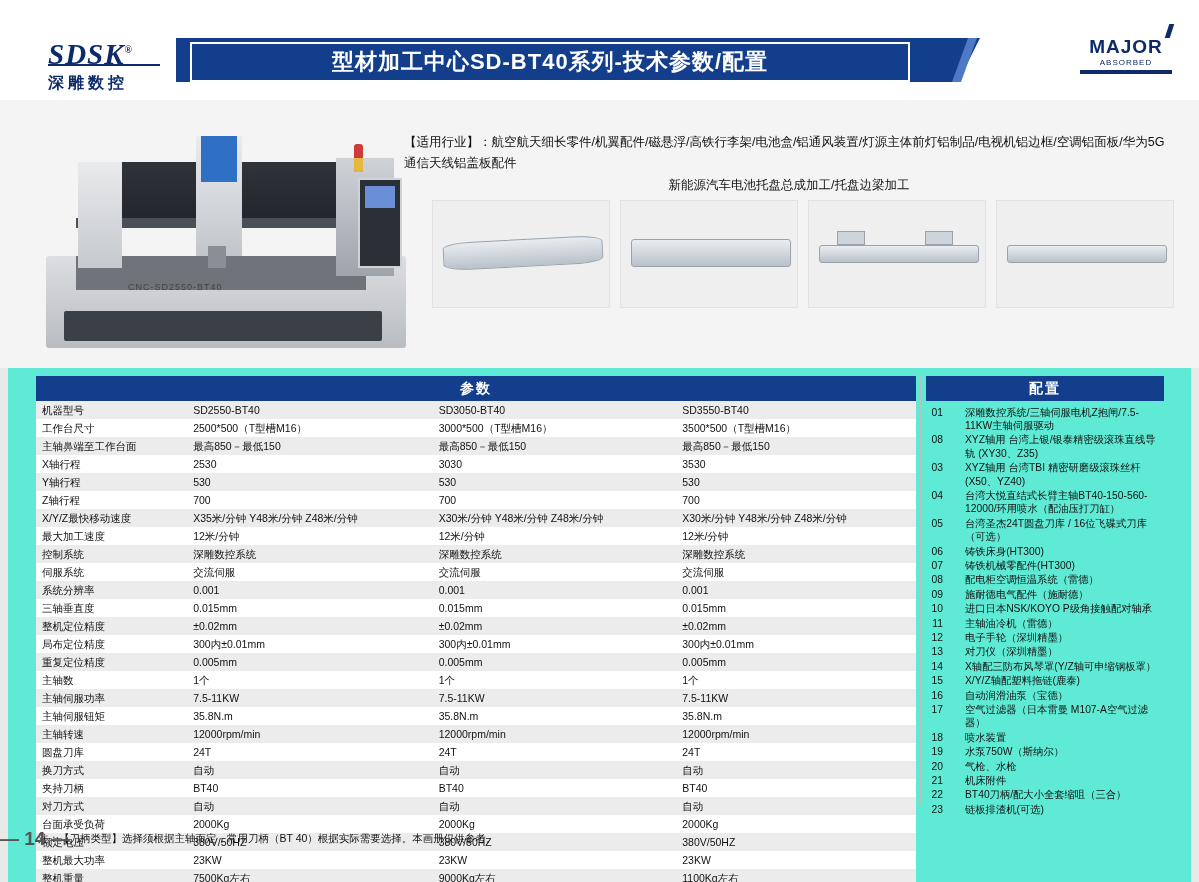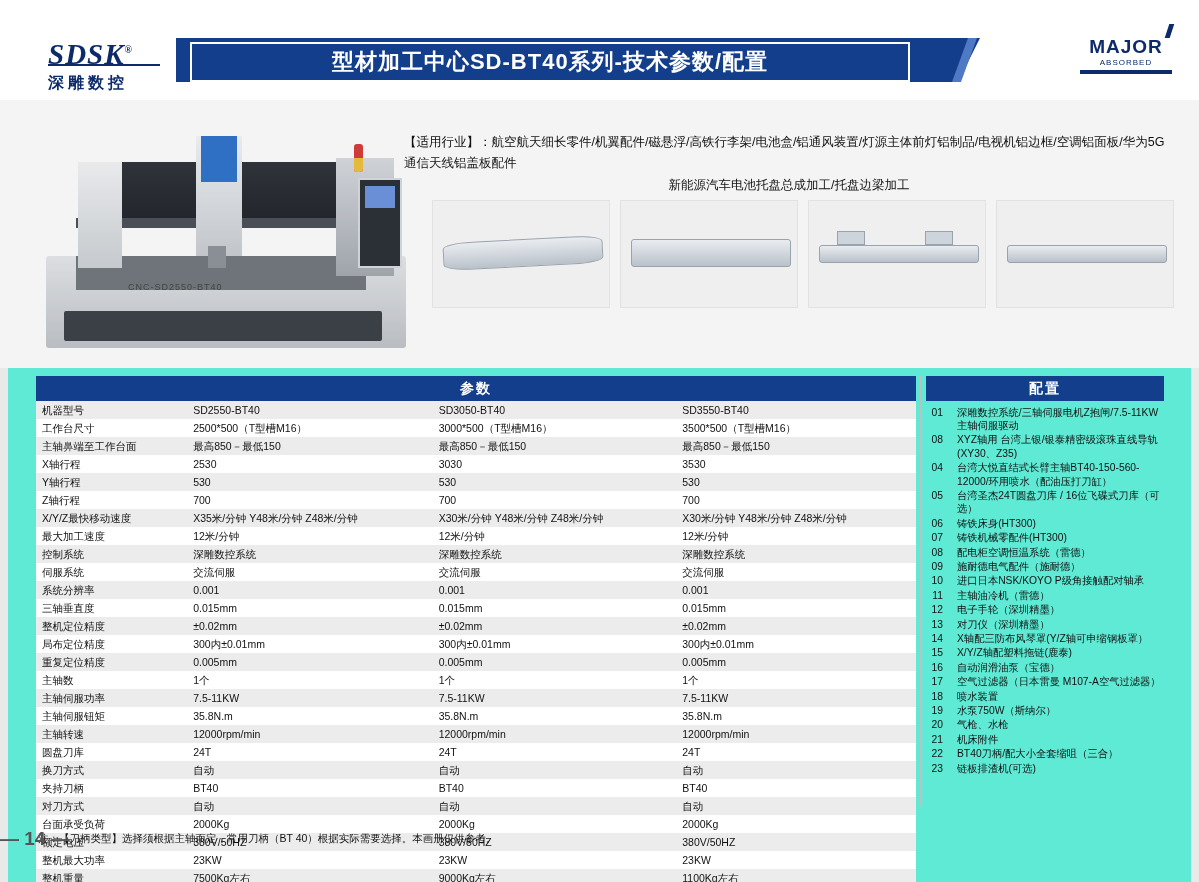--- a/index.html
+++ b/index.html
@@ -86,21 +86,21 @@
   .right-block{position:absolute;left:890px;top:0;width:238px;}
   table{border-collapse:collapse;width:100%;font-size:10.5px;}
   .params td{padding:2px 0 2px 6px;height:14px;line-height:14px;color:#111;}
   .params tr:nth-child(odd){background:#ececec;}
   .params tr:nth-child(even){background:#ffffff;}
   .params td.c0{width:150px;}
   .params td.c1{width:246px;}
   .params td.c2{width:244px;}
   .params td.c3{width:240px;}
   .config{font-size:10.3px;line-height:13.4px;padding:4px 2px 0 4px;}
-  .config .row{display:flex;gap:14px;padding:0.5px 0;}
+  .config .row{display:flex;gap:22px;padding:0.5px 0;}
   .config .no{width:13px;text-align:right;flex:none;color:#111;}
   .config .tx{flex:1;}
   .vline{position:absolute;left:884px;top:0;width:1px;height:430px;background:#bfbfbf;}
 
   
   .footer{position:absolute;left:0;top:820px;width:1199px;height:40px;}
   .note{position:absolute;left:38px;top:4px;font-size:10.5px;color:#111;}
   .pageno{position:absolute;left:0;top:0;width:1199px;font-size:19px;font-weight:bold;color:#555;}
   .edge-t{position:absolute;left:0;top:0;width:1199px;height:8px;background:#e9e9e9;}
   .edge-b{position:absolute;left:0;bottom:0;width:1199px;height:8px;background:#e9e9e9;}
@@ -364,20 +364,24 @@
       <div class="config" id="config-body">
           <div class="row">
             <div class="no">01</div>
             <div class="tx">深雕数控系统/三轴伺服电机Z抱闸/7.5-11KW主轴伺服驱动</div>
           </div>
           <div class="row">
             <div class="no">08</div>
             <div class="tx">XYZ轴用 台湾上银/银泰精密级滚珠直线导轨 (XY30、Z35)</div>
           </div>
           <div class="row">
+            <div class="no">03</div>
+            <div class="tx">XYZ轴用 台湾TBI 精密研磨级滚珠丝杆(X50、YZ40)</div>
+          </div>
+          <div class="row">
             <div class="no">04</div>
             <div class="tx">台湾大悦直结式长臂主轴BT40-150-560-12000/环用喷水（配油压打刀缸）</div>
           </div>
           <div class="row">
             <div class="no">05</div>
             <div class="tx">台湾圣杰24T圆盘刀库 / 16位飞碟式刀库（可选）</div>
           </div>
           <div class="row">
             <div class="no">06</div>
             <div class="tx">铸铁床身(HT300)</div>

